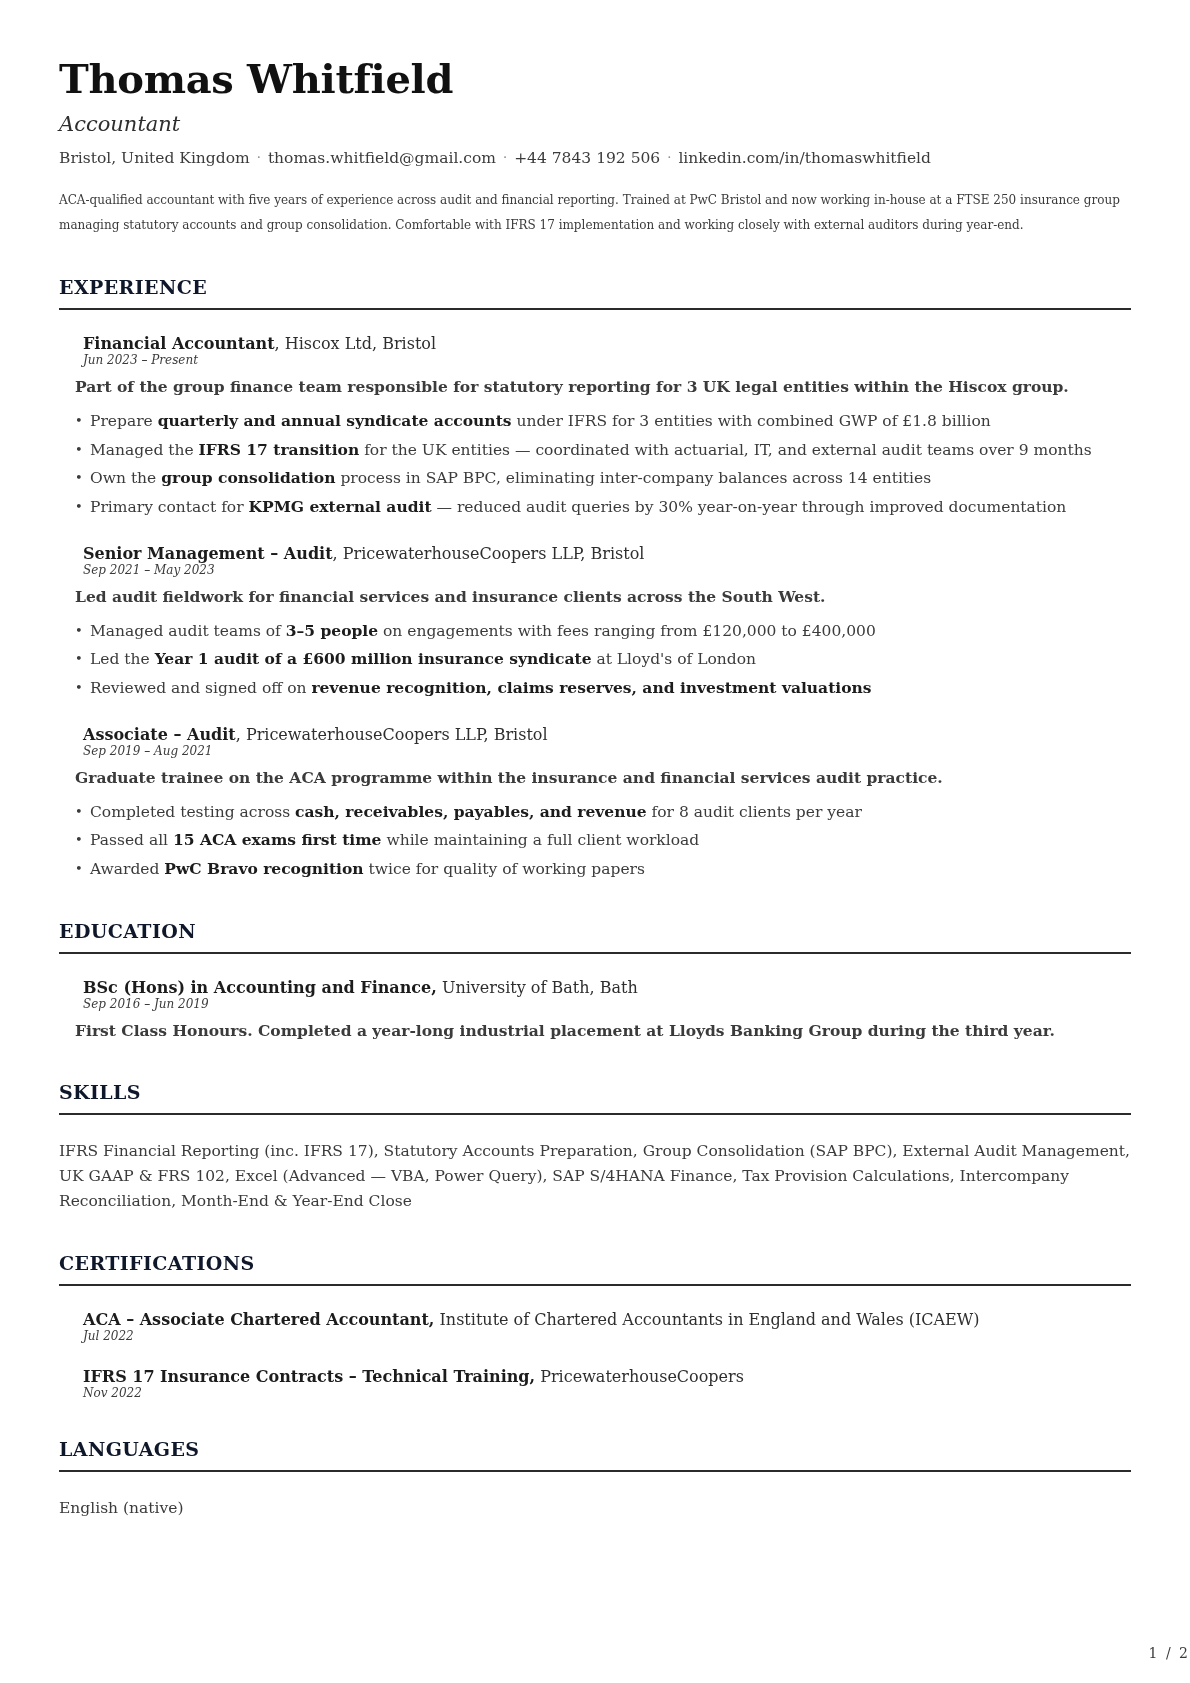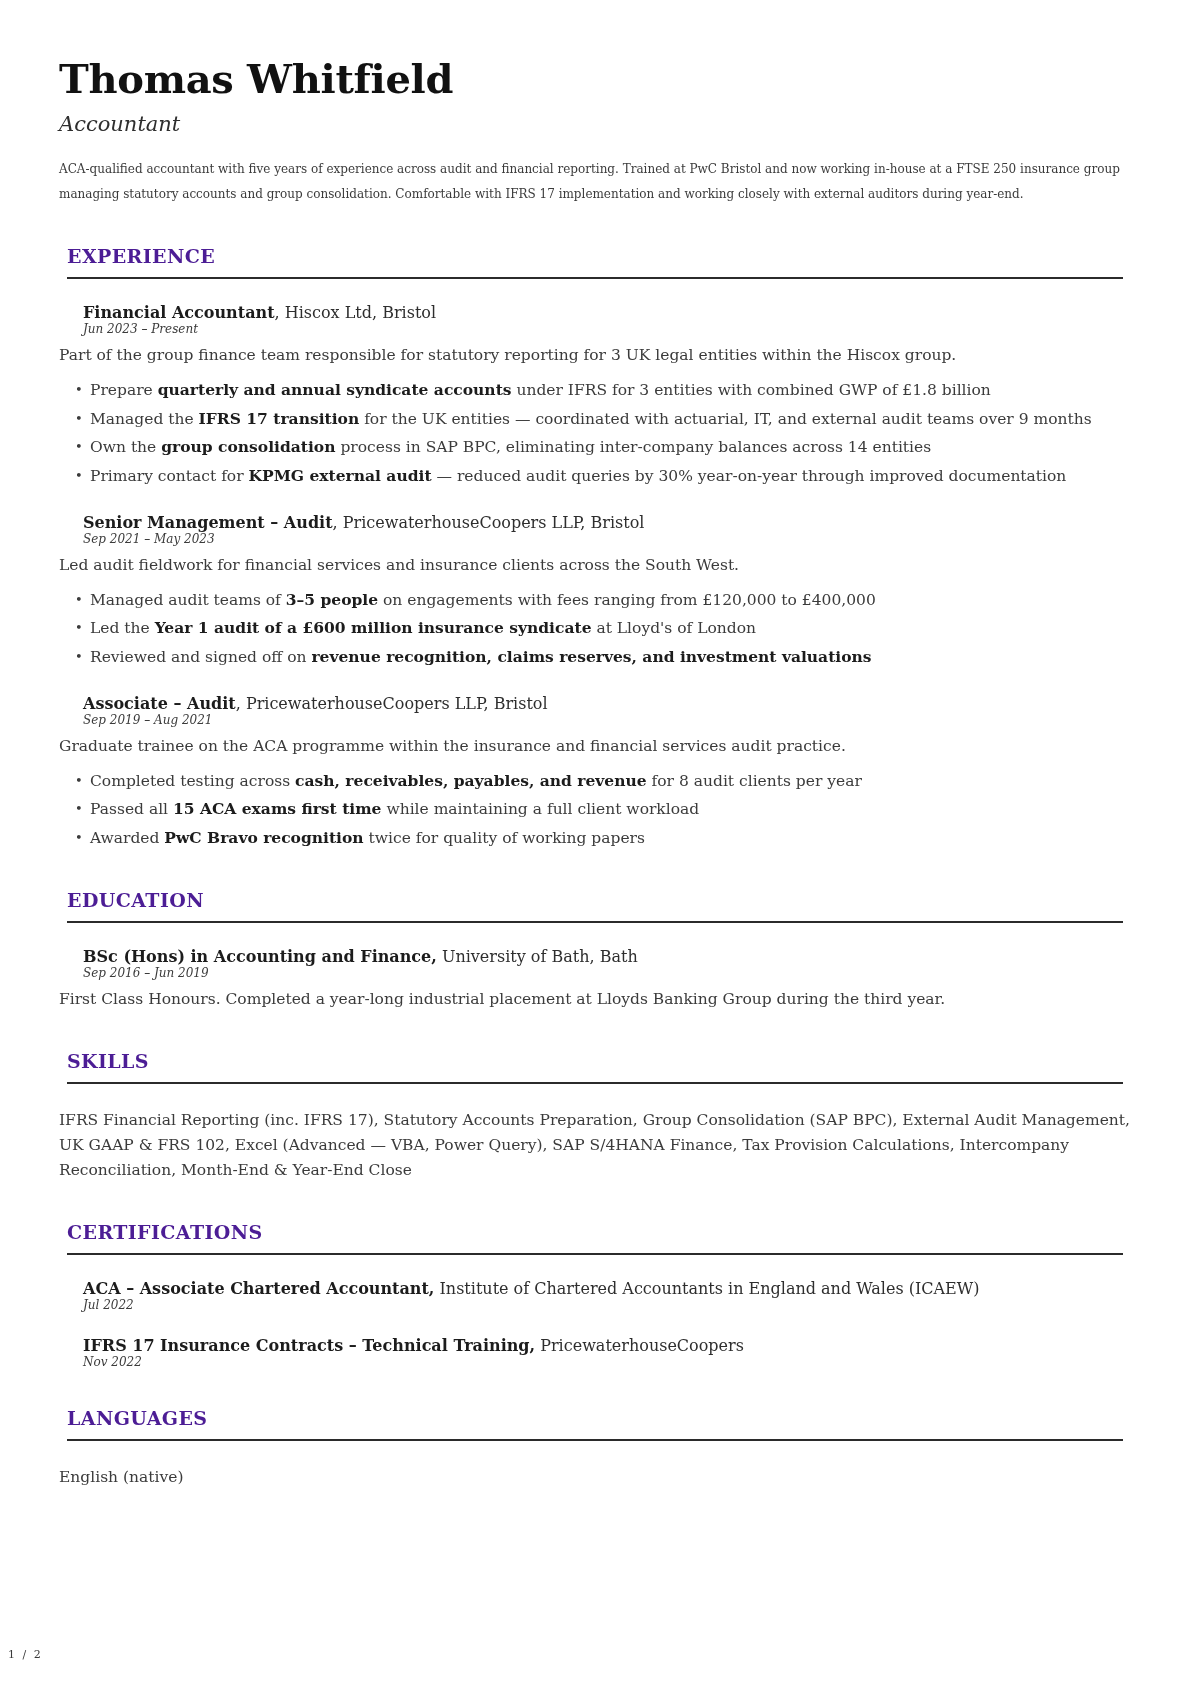--- a/index.html
+++ b/index.html
@@ -22,64 +22,67 @@
   }
   .contact { margin-top: 13px; font-size: 15.5px; color: #3b3b3b; }
   .contact .sep { margin: 0 7px; color: #8a8a8a; font-size: 13px; vertical-align: 1px; }
 
   .summary {
     margin: 21px 0 0 0; font-size: 12px; line-height: 25px; color: #3b3b3b;
   }
 
   .section { margin-top: 38px; }
   h2.section-heading {
-    margin: 8px; font-size: 19px; font-weight: 700; color: #4c1d95;
+    margin: 0; font-size: 19px; font-weight: 700; color: #0f172a;
     letter-spacing: 0.4px; padding-bottom: 10px;
     border-bottom: 2px solid #2b2b2b;
   }
   .section-text { margin: 24px 0 0 0; font-size: 15.5px; line-height: 25px; }
 
   .entry { margin-top: 24px; }
   .entry-header {
     display: flex; justify-content: space-between; align-items: baseline; flex-direction: column;
   }
   .entry-title { font-size: 16px; color: #2e2e2e; }
   .entry-title b, .section-text b, .entry-desc b, .bullet-text b {
     font-weight: 700; color: #1c1c1c;
   }
   .entry-date {
     flex: none; margin-left: 24px; white-space: nowrap;
     font-size: 12px; font-style: italic; color: #3b3b3b;
   }
-  .entry-desc { margin: 7px 0 0 0; font-size: 15.5px; line-height: 25px; }
+  .entry-desc { margin: 7px 0 0 16px; font-size: 15.5px; line-height: 25px; font-weight: bold; }
 
   ul.bullets { list-style: none; margin: 9px 0 0 0; padding: 0; }
   ul.bullets li {
     position: relative; padding-left: 31px; margin: 2.5px 0;
     font-size: 15.5px; line-height: 25px; text-align: justify; color: #3b3b3b;
   }
   .bullet-marker {
     position: absolute; left: 16px; top: 0;
     font-size: 13px; color: #3b3b3b;
   }
 
   .footer {
     position: absolute; left: 8px; right: 0; bottom: 22px;
-    text-align: left; font-size: 11px; color: #3a3a3a; letter-spacing: 2px;
+    text-align: right; font-size: 14px; color: #3a3a3a; letter-spacing: 2px;
   }
 </style>
 </head>
 <body>
 
 <div class="page">
 
   <h1 class="name">Thomas Whitfield</h1>
 
   <div class="role">Accountant</div>
 
+  <div class="contact">
+    <span>Bristol, United Kingdom</span><span class="sep">·</span><span>thomas.whitfield@gmail.com</span><span class="sep">·</span><span>+44 7843 192 506</span><span class="sep">·</span><span>linkedin.com/in/thomaswhitfield</span>
+  </div>
 
   <p class="summary">ACA-qualified accountant with five years of experience across audit and financial reporting. Trained at PwC Bristol and now working in-house at a FTSE 250 insurance group managing statutory accounts and group consolidation. Comfortable with IFRS 17 implementation and working closely with external auditors during year-end.</p>
 
   <div id="sections">
       <section class="section">
         <h2 class="section-heading">EXPERIENCE</h2>
         <div class="entry">
           <div class="entry-header">
             <span class="entry-title"><b>Financial Accountant</b>, Hiscox Ltd, Bristol</span>
             <span class="entry-date">Jun 2023 – Present</span>

